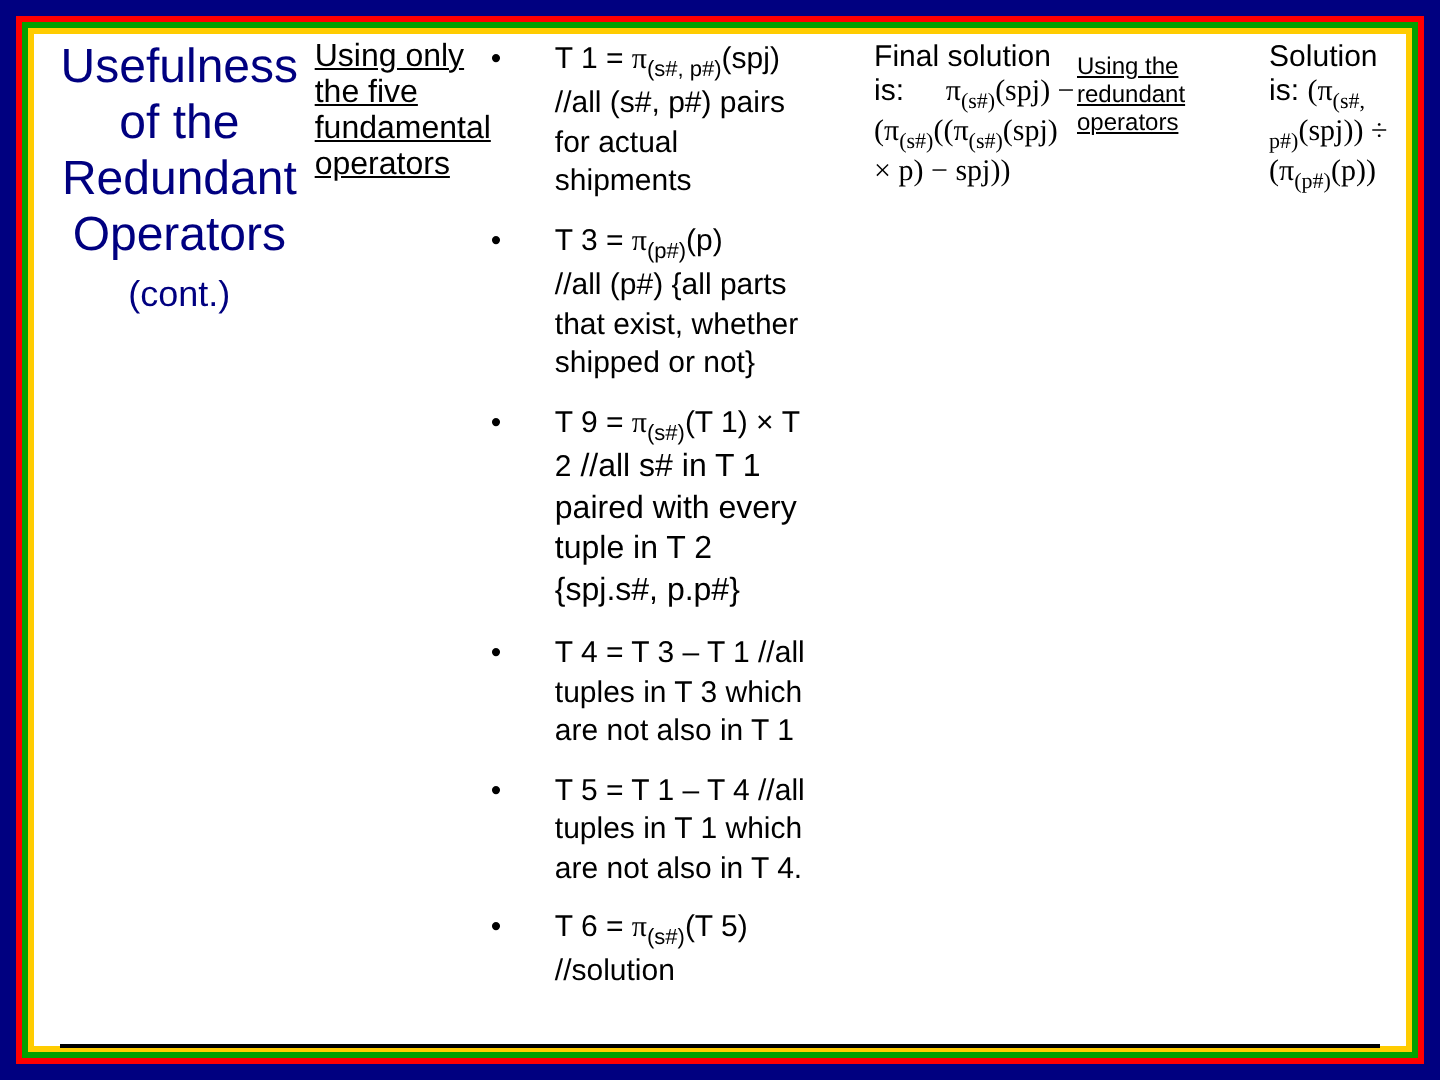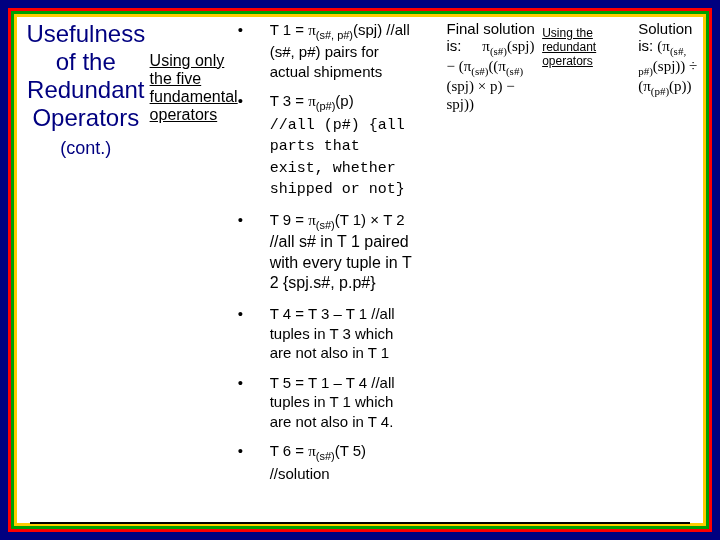--- a/index.html
+++ b/index.html
@@ -49,21 +49,20 @@
     margin-bottom: 12px;
   }
   .title .cont {
     font-size: 18px;
   }
   .heading {
     font-size: 16px;
     text-decoration: underline;
     margin-bottom: 8px;
     color: #000;
-    margin-top: 32px;
   }
   .bullet-row {
     display: flex;
     align-items: flex-start;
     margin-bottom: 10px;
     font-size: 15px;
     color: #000;
     line-height: 1.3;
   }
   .bullet {
@@ -75,21 +74,21 @@
   }
   .sub {
     font-size: 11px;
     vertical-align: sub;
   }
   .small {
     font-size: 16px;
     margin-top: 48px;
   }
   .serif {
-    font-family: Liberation Mono, monospace;
+    font-family: Liberation Sans, sans-serif;
     padding-left: 28px;
   }
   .sym {
     font-family: "Times New Roman", serif;
   }
   .final-row {
     margin-left: 32px;
     font-size: 15px;
     margin-bottom: 10px;
   }

